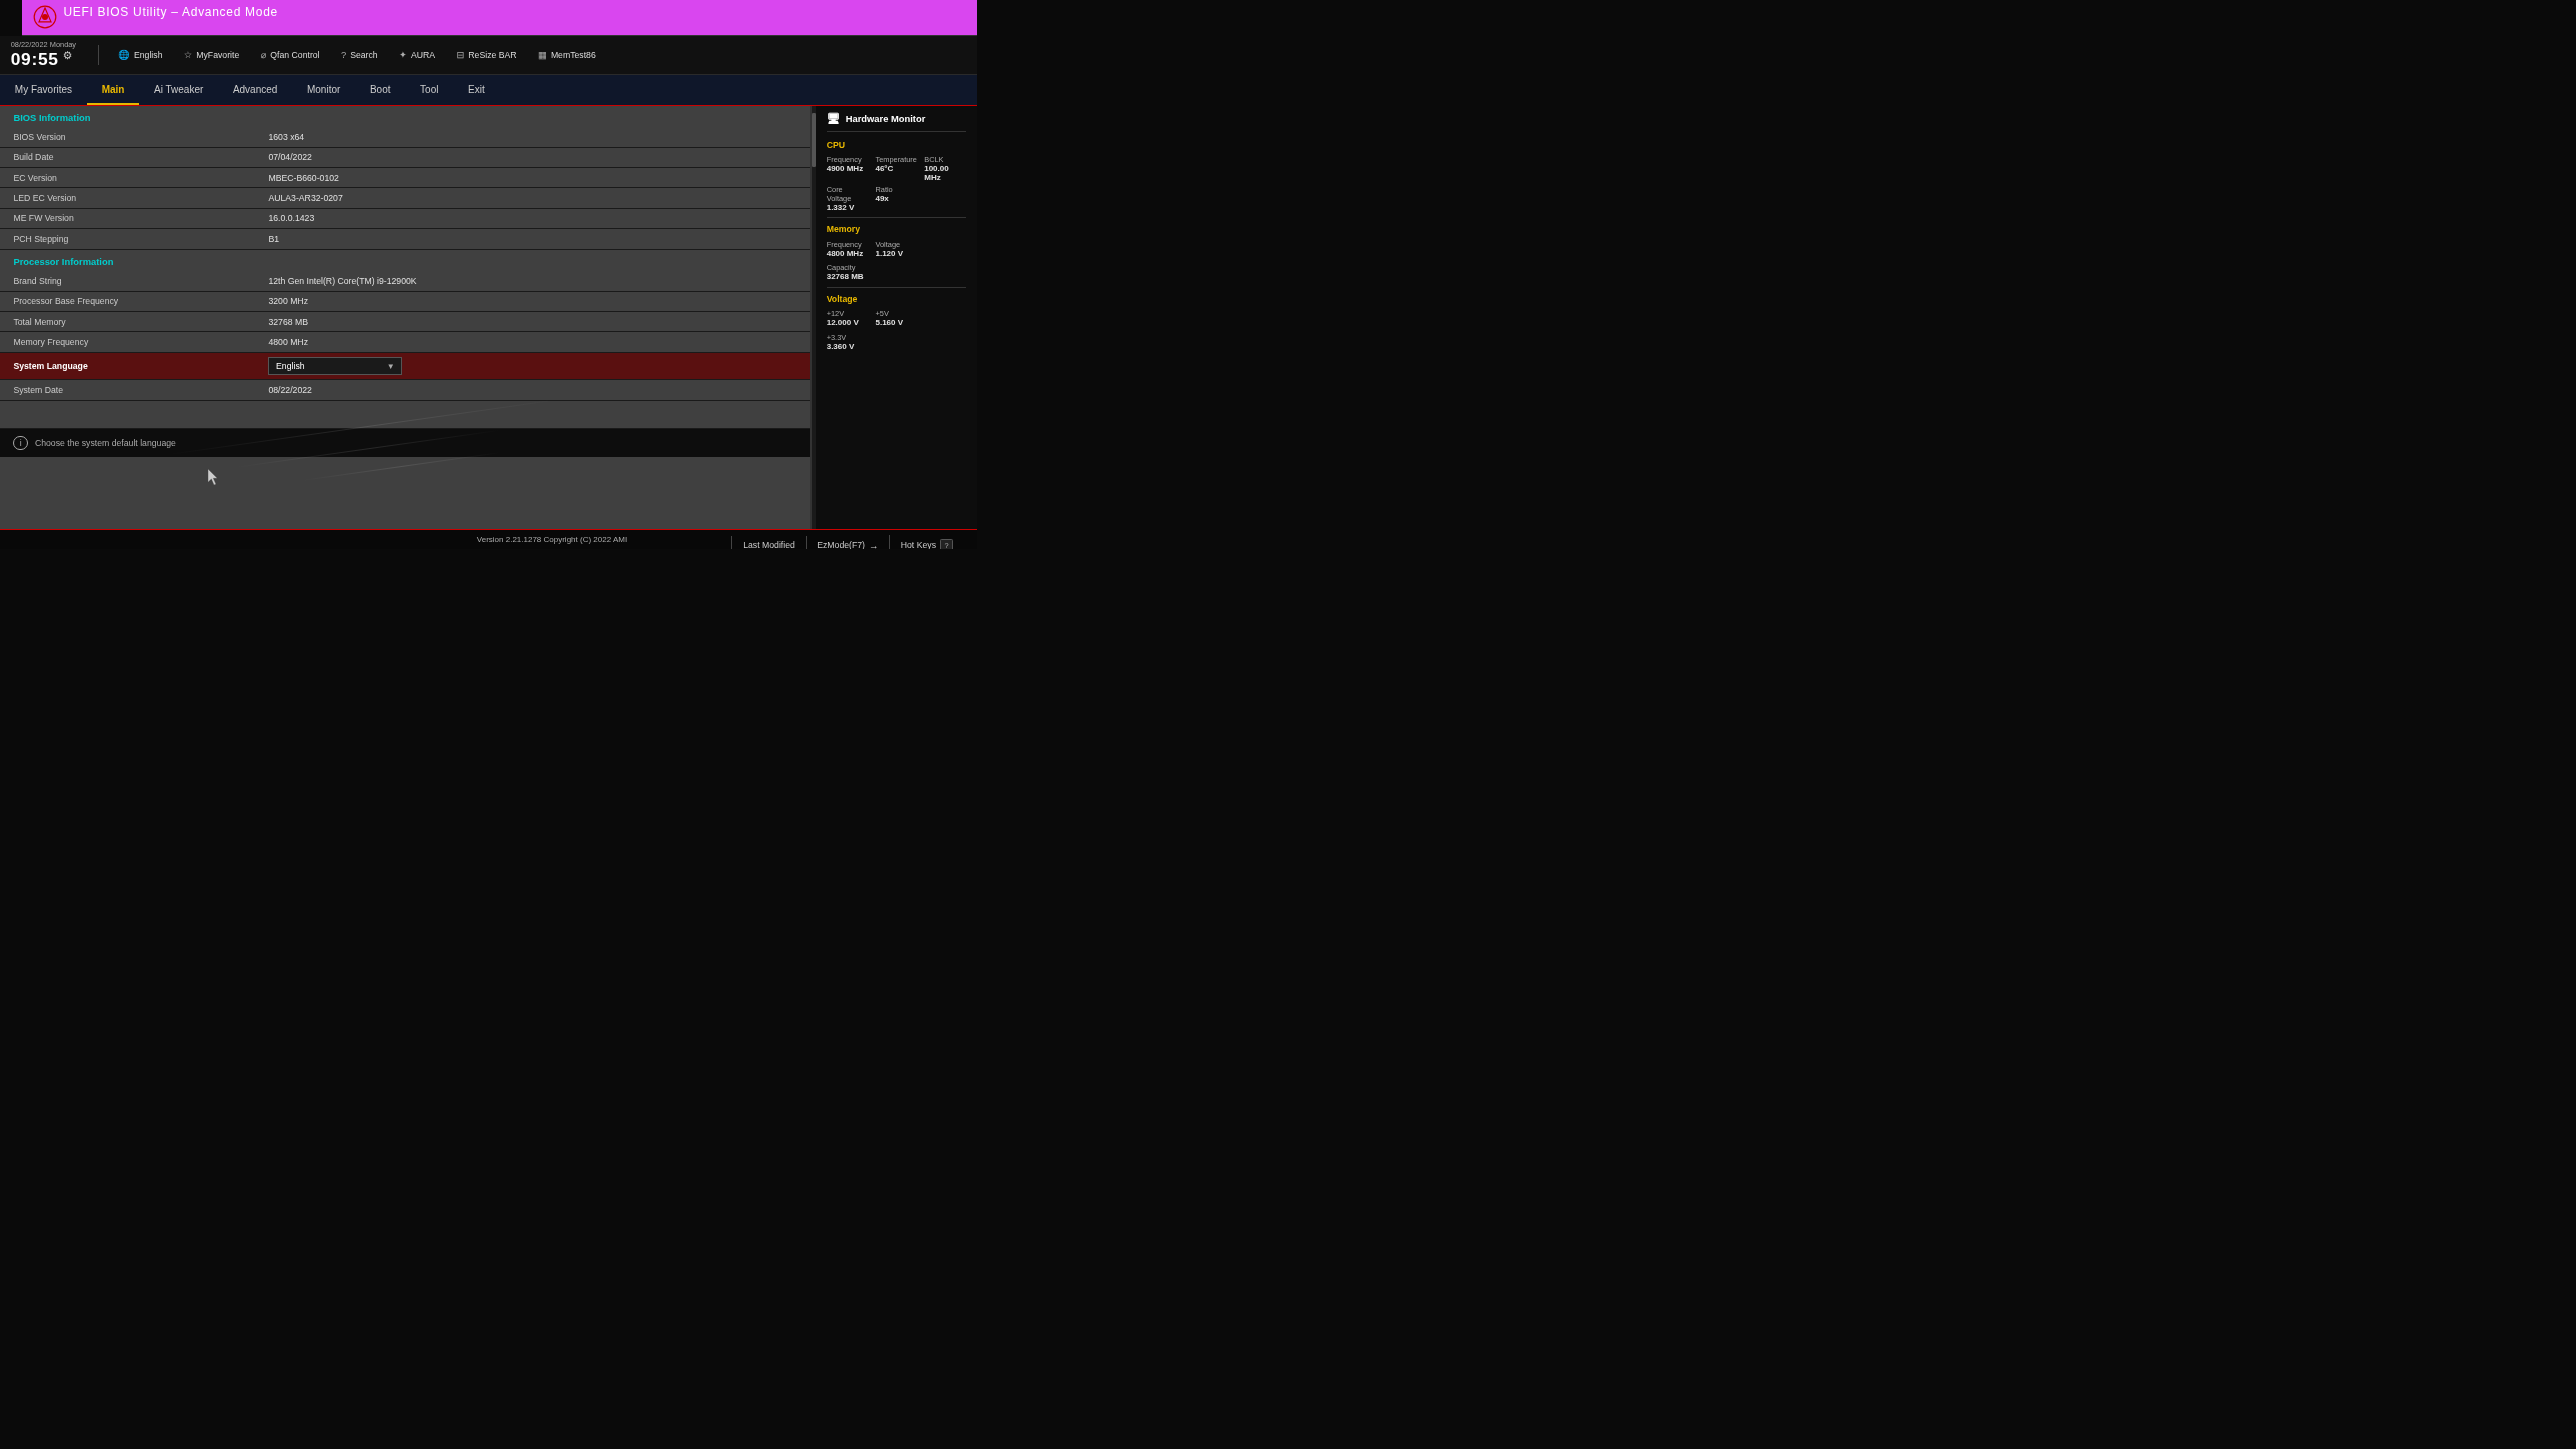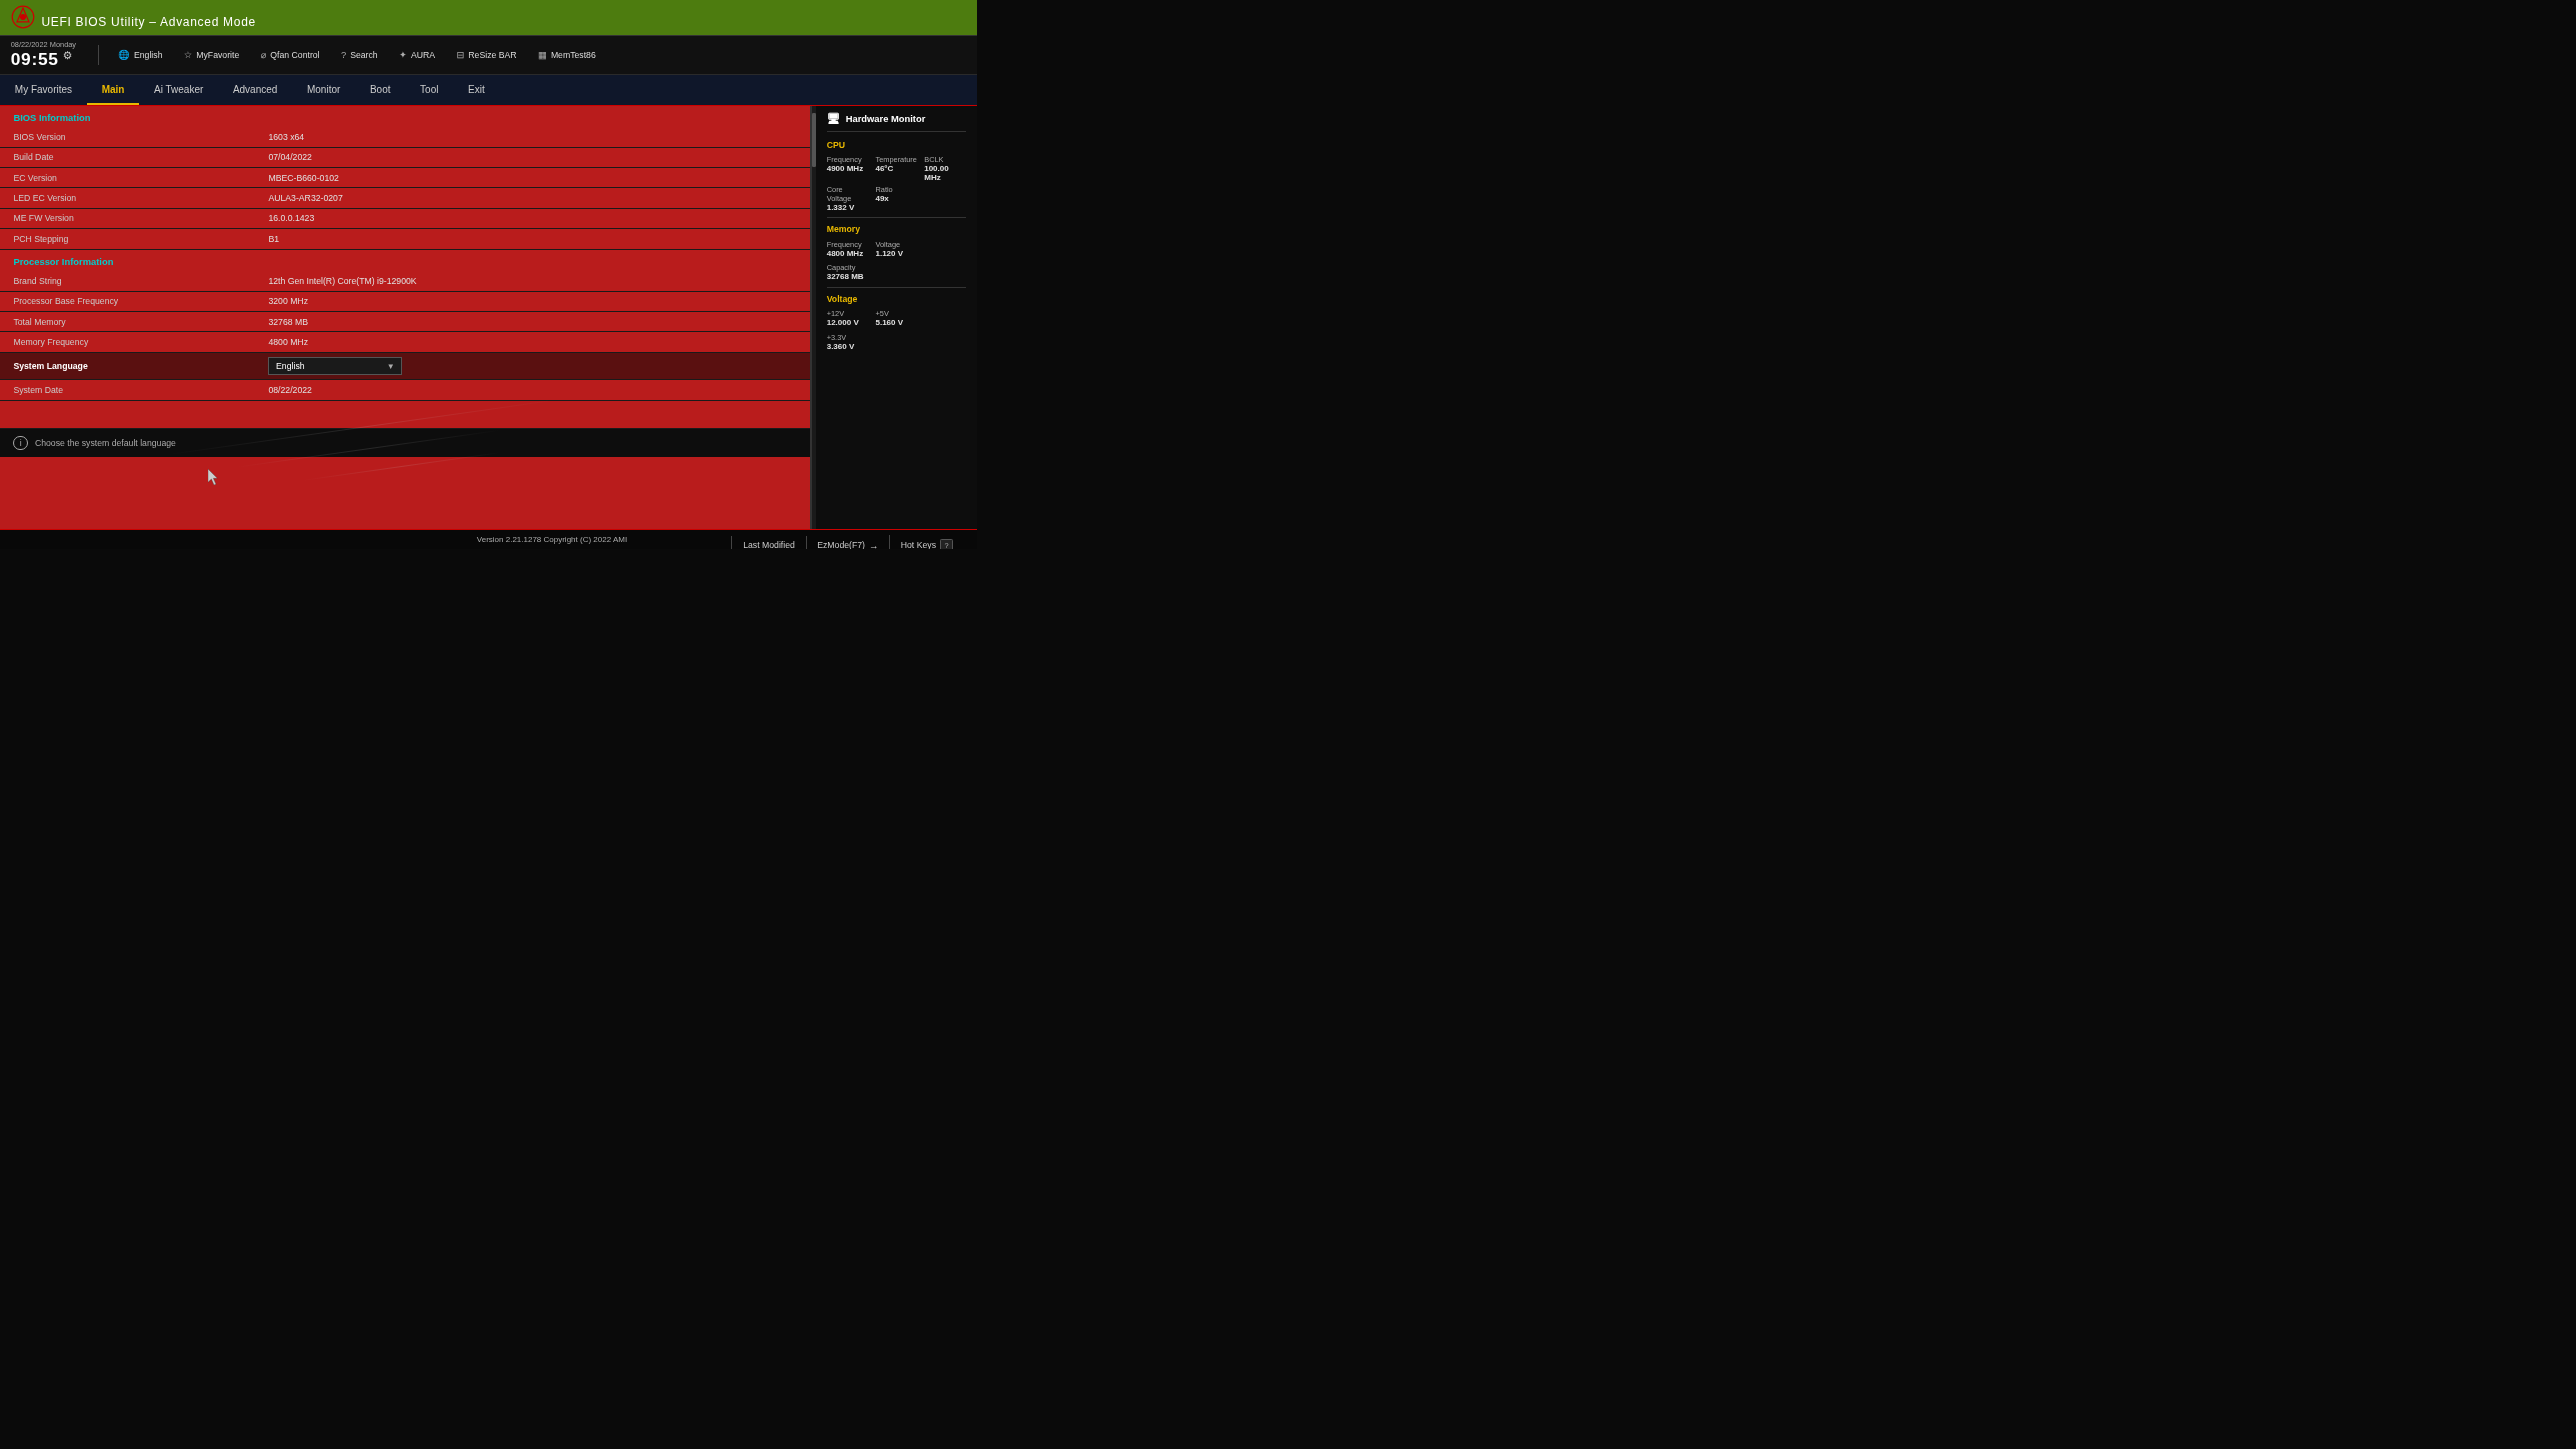--- a/index.html
+++ b/index.html
@@ -40,27 +40,28 @@
       left: 67px;
       width: 335px;
       height: 54px;
       background: linear-gradient(120deg, #6b0000 0%, transparent 70%);
       opacity: 0.6;
       transform: skewX(-20deg);
     }
 
     
     .title-bar {
-      background: #4d7c0f;
-      display: flex;
-      align-items: flex-end;
+      background: #d946ef;
+      display: flex;
+      align-items: flex-start;
       padding: 5.4px 10.7px;
       border-bottom: 0.7px solid #333;
       position: relative;
       z-index: 10;
+      margin-left: 22px;
     }
     .rog-logo {
       width: 24px;
       height: 24px;
       margin-right: 6.7px;
       flex-shrink: 0;
     }
     .title-text {
       color: #ffffff;
       font-size: 12px;
@@ -160,21 +161,21 @@
       display: flex;
       height: calc(549px - 28px - 32px - 32px - 34px);
       position: relative;
       z-index: 5;
     }
 
     
     .content-area {
       flex: 1;
       overflow-y: auto;
-      background: #b91c1c;
+      background: #404040;
       border-right: 0.7px solid #333;
     }
     .content-area::-webkit-scrollbar { width: 5.4px; }
     .content-area::-webkit-scrollbar-track { background: #111; }
     .content-area::-webkit-scrollbar-thumb { background: #444; }
 
     
     .scroll-track {
       width: 5.4px;
       background: #1a1a1a;

